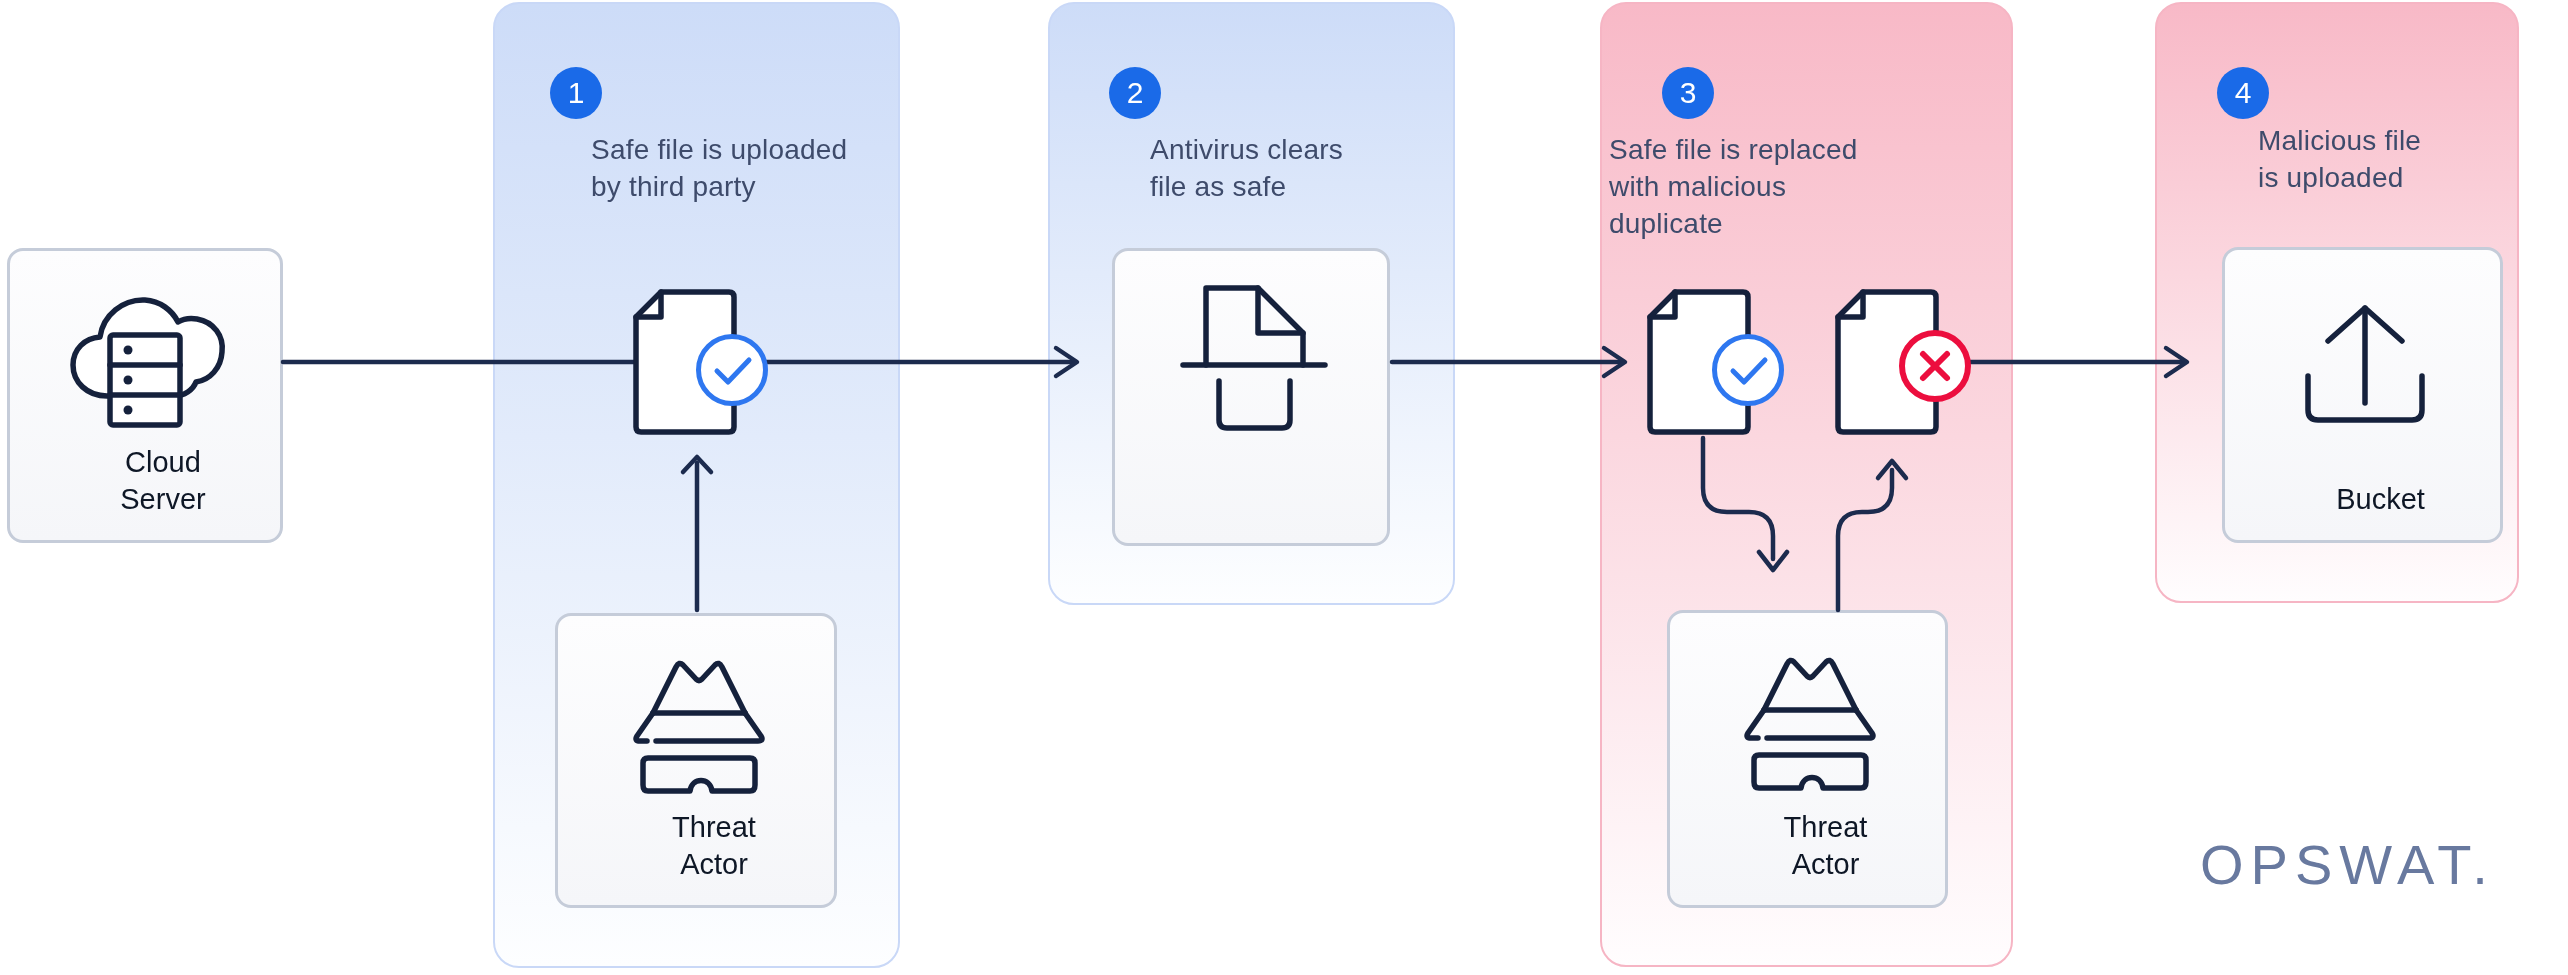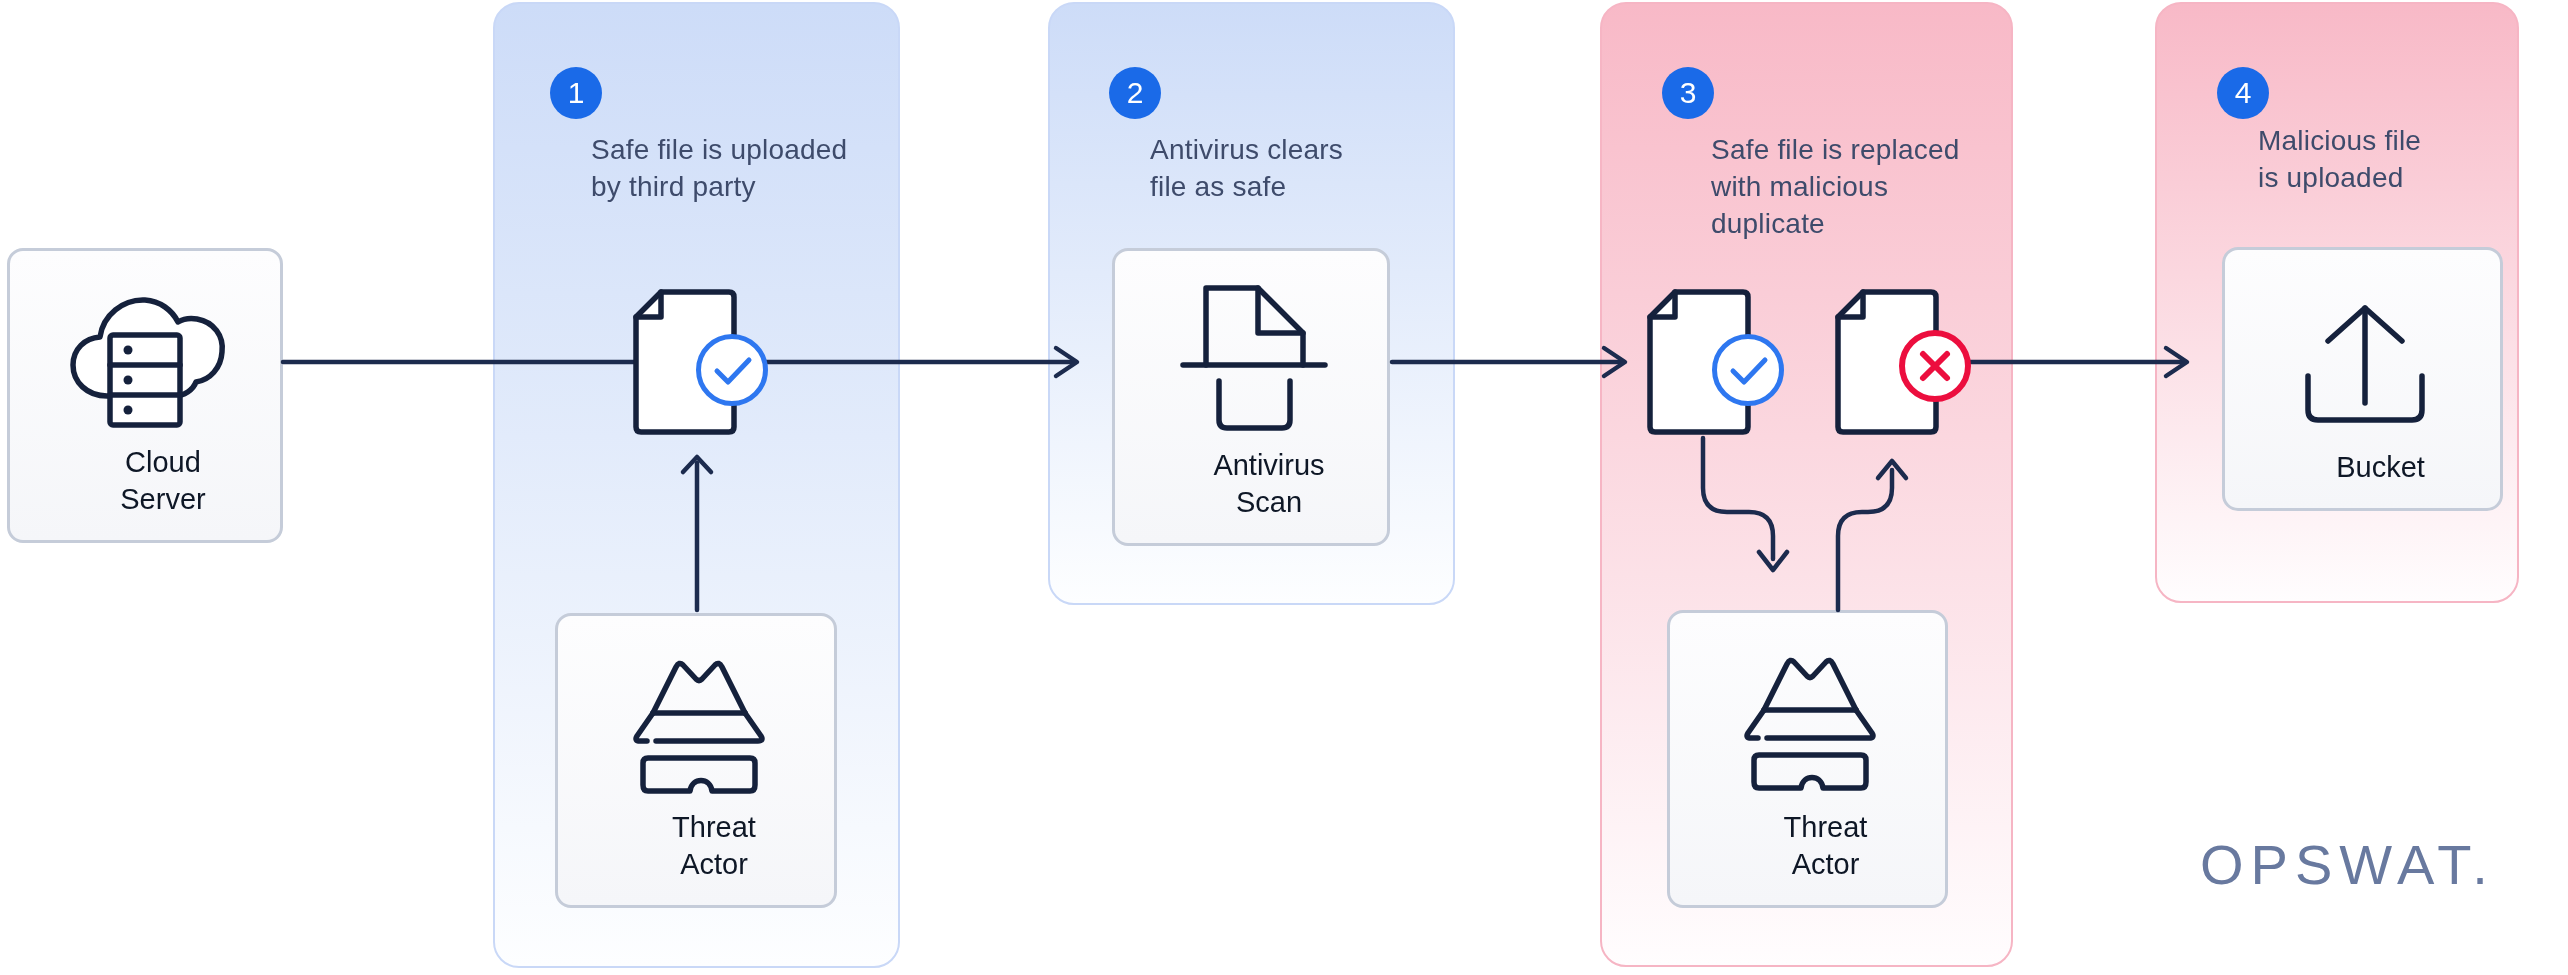--- a/index.html
+++ b/index.html
@@ -32,33 +32,33 @@
   #badge-1{left:550px;top:67px;} #badge-2{left:1109px;top:67px;}
   #badge-3{left:1662px;top:67px;} #badge-4{left:2217px;top:67px;}
 
   
   .step-text{
     position:absolute;font-size:28px;line-height:37px;color:#3e4b6b;
     letter-spacing:0.2px;z-index:4;margin-left:41px;
   }
   .step-text span{display:block;}
   #text-1{left:550px;top:131px;} #text-2{left:1109px;top:131px;}
-  #text-3{left:1670px;top:131px;} #text-4{left:2217px;top:122px;}
+  #text-3{left:1568px;top:131px;} #text-4{left:2217px;top:122px;}
 
   
   .node{
     position:absolute;border-radius:16px;border:3px solid #c5ccd9;
     background:linear-gradient(180deg,#fdfdfe 0%,#f5f6f9 100%);
     box-sizing:border-box;z-index:2;
   }
   #node-cloud{left:7px;top:248px;width:276px;height:295px;}
   #node-antivirus{left:1112px;top:248px;width:278px;height:298px;}
   #node-threat-1{left:555px;top:613px;width:282px;height:295px;}
   #node-threat-2{left:1667px;top:610px;width:281px;height:298px;}
-  #node-bucket{left:2222px;top:247px;width:281px;height:264px;}
+  #node-bucket{left:2222px;top:247px;width:281px;height:296px;}
   .node-label{
     position:absolute;left:0;right:0;bottom:22px;text-align:center;
     font-size:29px;line-height:37px;color:#0e1726;font-weight:500;
   }
   .node-label span{display:block;padding-left:36px;}
   .node-icon{position:absolute;}
 
   
   .arrows{position:absolute;left:0;top:0;z-index:3;pointer-events:none;}
   .float{position:absolute;z-index:5;}
@@ -142,24 +142,20 @@
 
 <div class="node" id="node-antivirus">
   <svg class="node-icon" style="left:64px;top:32px" width="150" height="150" viewBox="0 0 150 150">
     <g stroke="#15213c" stroke-width="5.5" fill="none" stroke-linecap="round" stroke-linejoin="round">
       <path d="M27 5 H79 L124 50 V82 M27 5 V82"></path>
       <path d="M79 5 V50 H124"></path>
       <path d="M4 82 H146"></path>
       <path d="M40 98 V137 Q40 145 48 145 H103 Q111 145 111 137 V98"></path>
     </g>
   </svg>
-  <div class="node-label">
-    <span>Antivirus</span>
-    <span>Scan</span>
-  </div>
 </div>
 
 <div class="node" id="node-threat-1">
   <svg class="node-icon" style="left:66px;top:28px" width="150" height="150" viewBox="0 0 150 150">
     <g stroke="#15213c" stroke-width="5.5" fill="none" stroke-linecap="round" stroke-linejoin="round">
       <path d="M29 69 L52 23 Q55 17 59 21 L72 35 Q75 38 78 35 L91 21 Q95 17 98 23 L121 69"></path>
       <path d="M29 69 H121"></path>
       <path d="M29 69 L13 92 Q10 97 16 97 H23"></path>
       <path d="M121 69 L137 92 Q140 97 134 97 H32"></path>
       <path d="M24 114 H126 Q131 114 131 119 V141 Q131 147 126 147 H88 C86 133 68 133 66 147 H24 Q19 147 19 141 V119 Q19 114 24 114 Z"></path>

